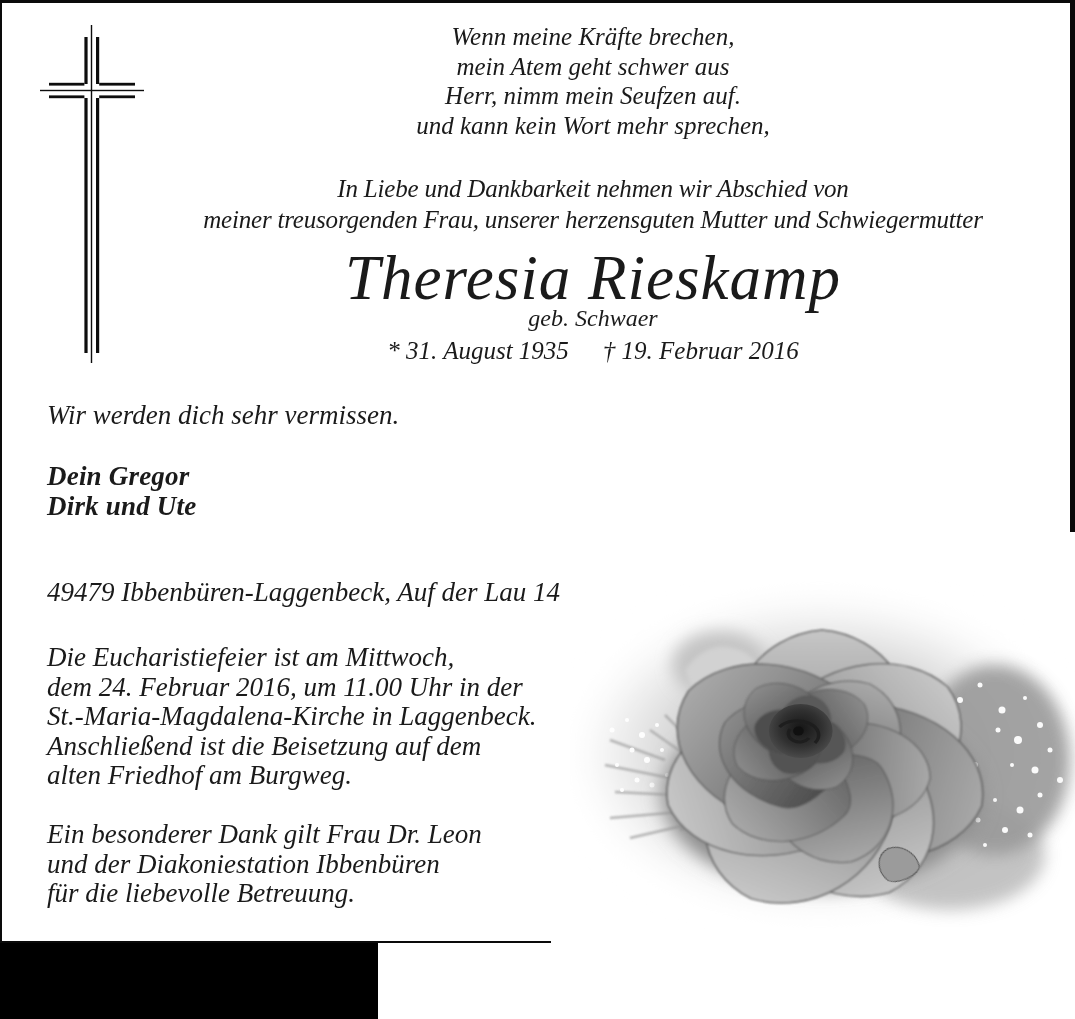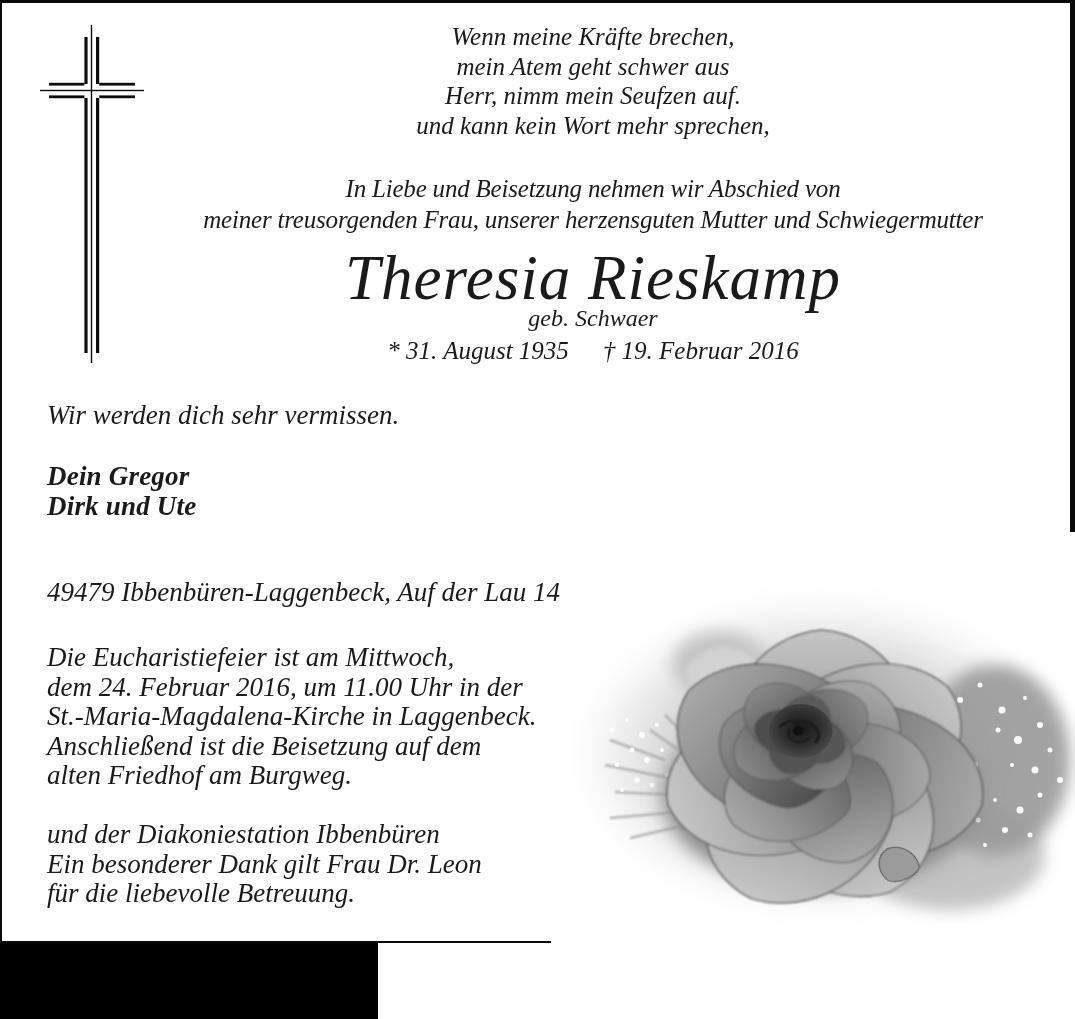--- a/index.html
+++ b/index.html
@@ -59,21 +59,21 @@
 </svg>
 
 <div class="abs center-col">
   <div class="poem">
     <div>Wenn meine Kräfte brechen,</div>
     <div>mein Atem geht schwer aus</div>
     <div>Herr, nimm mein Seufzen auf.</div>
     <div>und kann kein Wort mehr sprechen,</div>
   </div>
   <div class="intro">
-    <div>In Liebe und Beisetzung nehmen wir Abschied von</div>
+    <div>In Liebe und Dankbarkeit nehmen wir Abschied von</div>
     <div>meiner treusorgenden Frau, unserer herzensguten Mutter und Schwiegermutter</div>
   </div>
   <h1 class="deceased-name">Theresia Rieskamp</h1>
   <div class="maiden">geb. Schwaer</div>
   <div class="dates">
     <span>* 31. August 1935</span><span class="dates-gap"></span><span>† 19. Februar 2016</span>
   </div>
 </div>
 
 <div class="abs leftblock farewell">Wir werden dich sehr vermissen.</div>
@@ -87,22 +87,22 @@
 
 <div class="abs leftblock service">
   <div>Die Eucharistiefeier ist am Mittwoch,</div>
   <div>dem 24. Februar 2016, um 11.00 Uhr in der</div>
   <div>St.-Maria-Magdalena-Kirche in Laggenbeck.</div>
   <div>Anschließend ist die Beisetzung auf dem</div>
   <div>alten Friedhof am Burgweg.</div>
 </div>
 
 <div class="abs leftblock thanks">
+  <div>Ein besonderer Dank gilt Frau Dr. Leon</div>
   <div>und der Diakoniestation Ibbenbüren</div>
-  <div>Ein besonderer Dank gilt Frau Dr. Leon</div>
   <div>für die liebevolle Betreuung.</div>
 </div>
 
 <svg class="abs rose-svg" width="505" height="350" viewBox="0 0 505 350">
   <defs>
     <radialGradient id="bgGrad" cx="50%" cy="50%" r="50%">
       <stop offset="0%" stop-color="#a8a8a8"></stop>
       <stop offset="55%" stop-color="#cfcfcf"></stop>
       <stop offset="100%" stop-color="#ffffff"></stop>
     </radialGradient>

